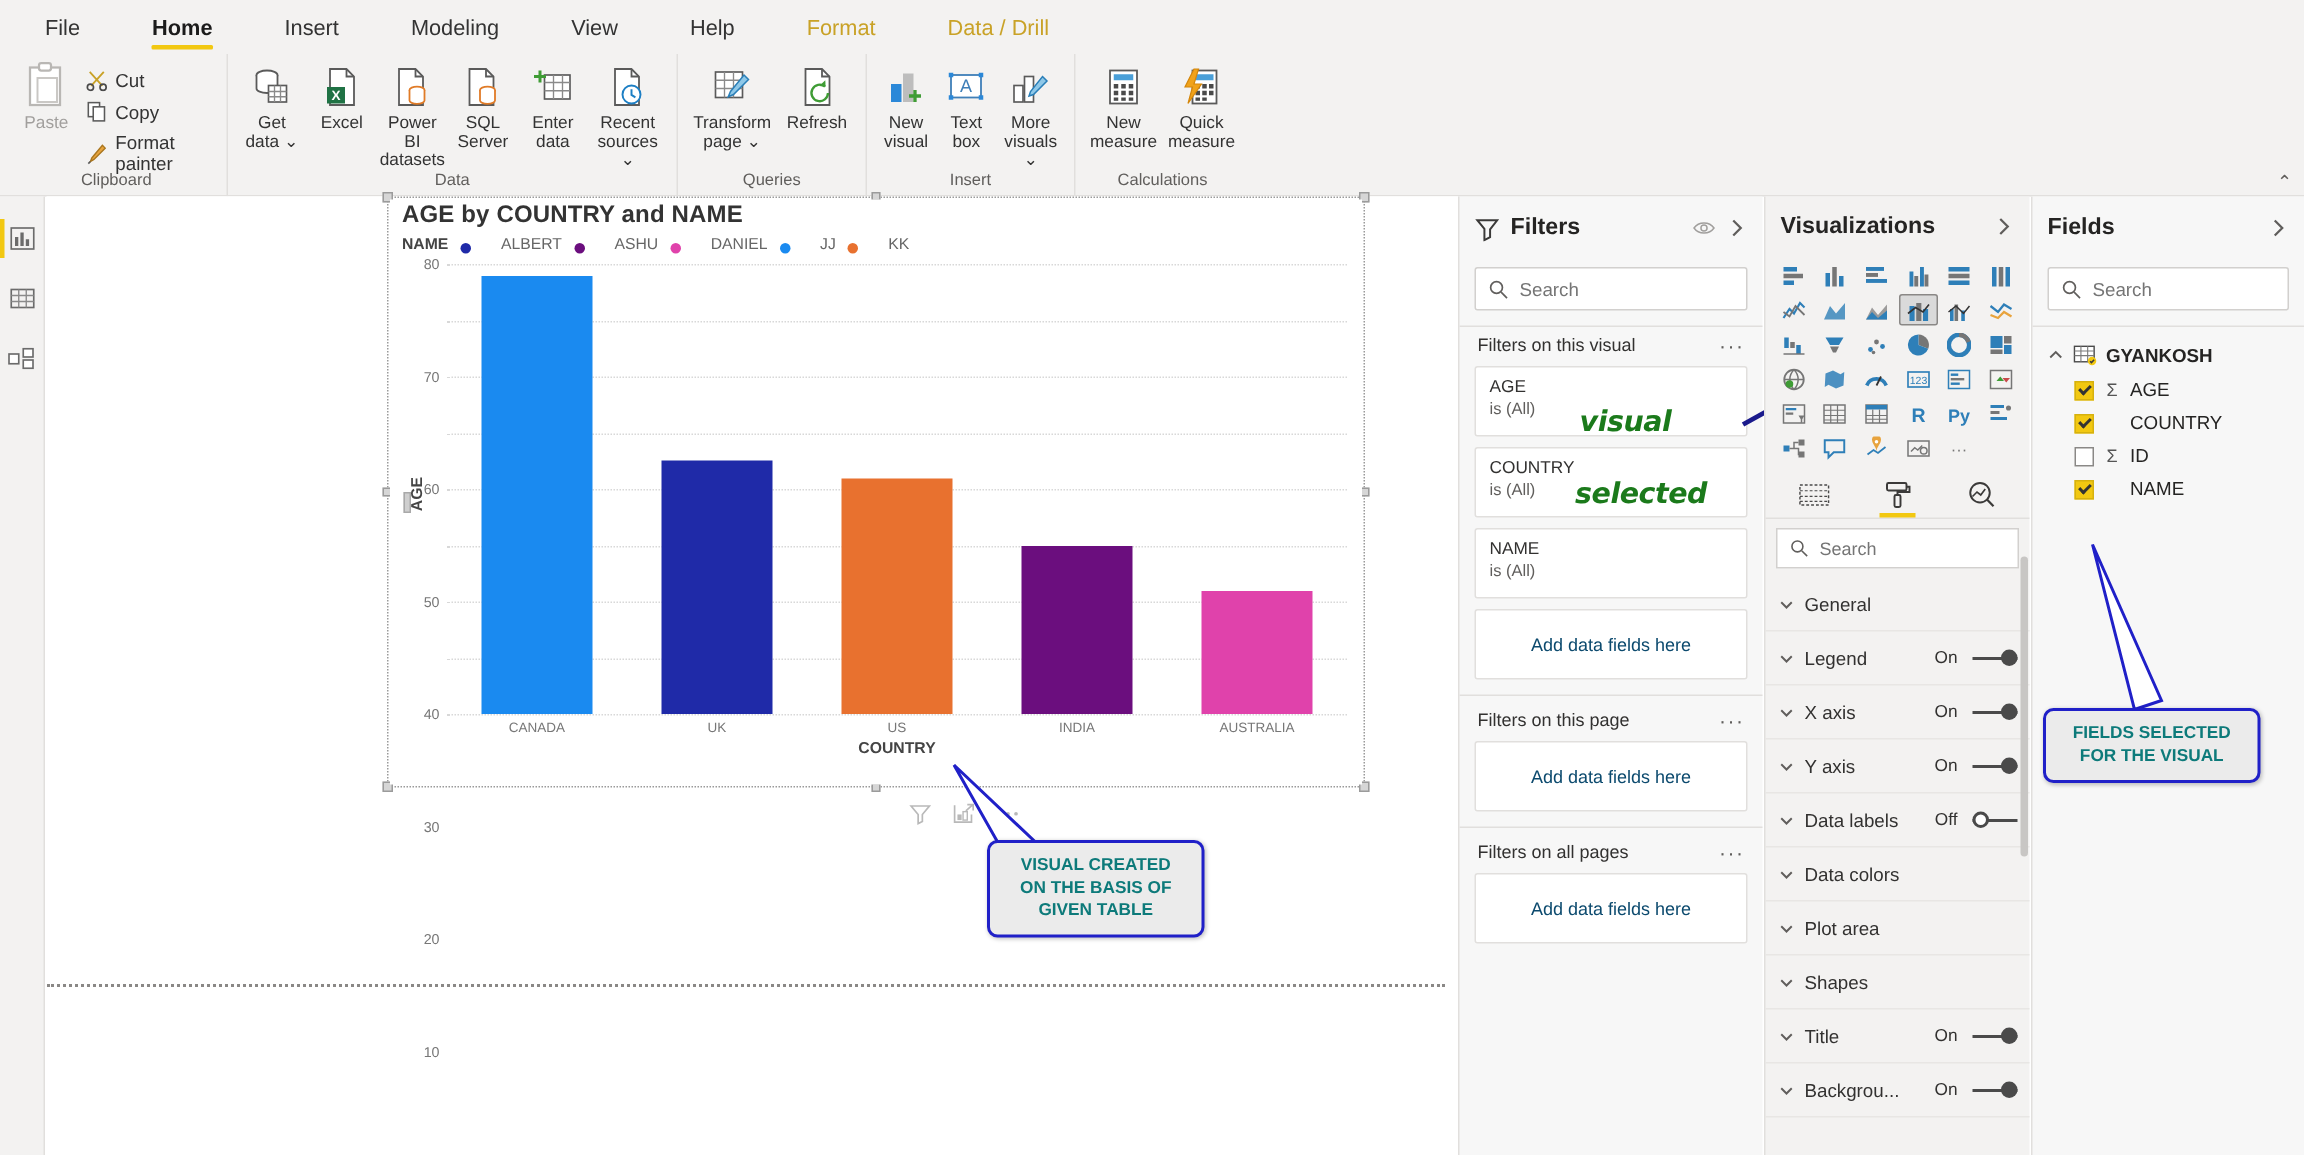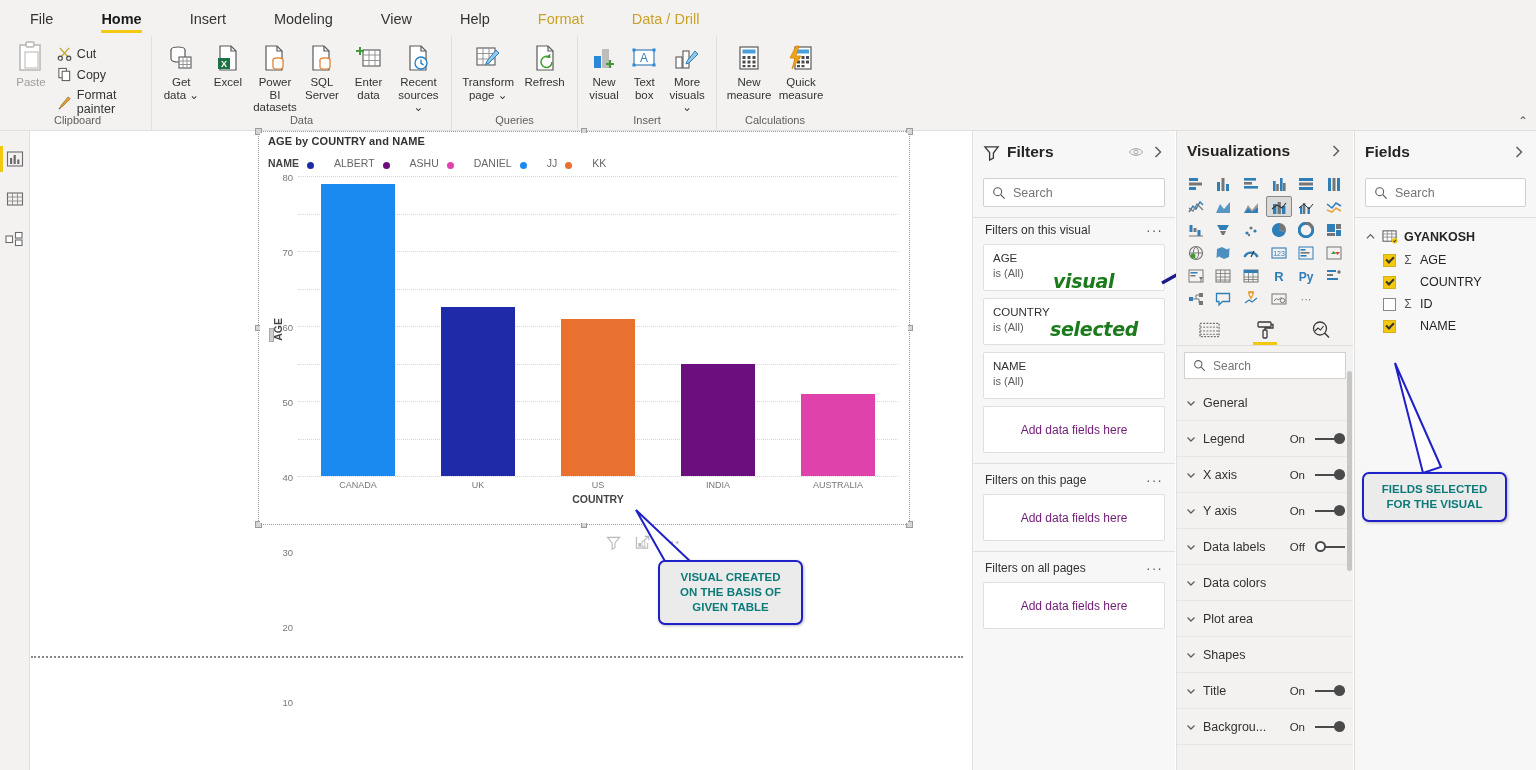--- a/index.html
+++ b/index.html
@@ -42,21 +42,21 @@
   
   .canvas { position:absolute; left:31px; top:131px; width:941px; height:639px; background:#ffffff; }
   .page-sheet { position:absolute; left:0; top:0; width:941px; height:520px; background:#fff; }
   .page-divider { position:absolute; left:0; top:525px; width:932px; border-top:2px dotted #8a8886; }
 
   .visual { position:absolute; left:229px; top:2px; width:648px; height:390px; background:#fff; }
   .visual-sel { position:absolute; left:227px; top:0px; width:652px; height:394px; border:1px dotted #9a9a9a; }
   .handle { position:absolute; width:6px; height:6px; background:#d6d6d6; border:1px solid #9b9b9b; }
   .handle.corner { width:7px; height:7px; }
 
-  .v-title { position:absolute; left:8px; top:2px; font-size:11px; color:#333; font-weight:600; letter-spacing:.1px; }
+  .v-title { position:absolute; left:8px; top:2px; font-size:16px; color:#333; font-weight:600; letter-spacing:.1px; }
   .v-legend { position:absolute; left:8px; top:24px; display:flex; align-items:center; gap:8px; font-size:10.5px; color:#666; }
   .leg-title { font-weight:bold; color:#444; font-size:10.5px; }
   .leg-item { display:flex; align-items:flex-end; gap:20px; }
   .leg-dot { width:7px; height:7px; border-radius:50%; display:inline-block; }
 
   .plot { position:absolute; left:38px; top:43px; width:600px; height:300px; }
   .gridline { position:absolute; left:0; width:600px; border-top:1px dotted #d8d8d8; }
   .ytick { position:absolute; right:calc(100% + 5px); font-size:9.5px; color:#777; transform:translateY(-50%); white-space:nowrap; }
   .bar { position:absolute; bottom:0; }
   .xtick { position:absolute; top:304px; font-size:9px; color:#777; text-align:center; transform:translateX(-50%); white-space:nowrap; }
@@ -77,21 +77,21 @@
   .pane-head-spacer { flex:1; }
   .pane-ico { cursor:pointer; color:#605e5c; display:flex; align-items:center; }
   .search-box { margin:5px 10px 10px 10px; height:29px; background:#fff; border:1px solid #d2d0ce; border-radius:2px; display:flex; align-items:center; padding:0 8px; gap:7px; }
   .search-box input { border:none; outline:none; font-size:12.5px; color:#605e5c; width:100%; background:transparent; font-family:"Liberation Sans", sans-serif; }
   .sec-hdr { display:flex; align-items:center; padding:4px 12px 6px 12px; }
   .sec-hdr .t { font-size:12px; color:#323130; flex:1; }
   .sec-hdr .dots { color:#605e5c; font-size:14px; letter-spacing:1px; cursor:pointer; }
   .filter-card { position:relative; margin:0 10px 7px 10px; min-height:47px; background:#fff; border:1px solid #e1dfdd; border-radius:2px; padding:7px 9px; cursor:pointer; }
   .fc-name { font-size:11.5px; color:#323130; }
   .fc-val { font-size:11px; color:#605e5c; margin-top:3px; }
-  .dropzone { margin:0 10px; height:47px; background:#fff; border:1px solid #e1dfdd; border-radius:2px; display:flex; align-items:center; justify-content:center; font-size:12px; color:#701a75; }
+  .dropzone { margin:0 10px; height:47px; background:#fff; border:1px solid #e1dfdd; border-radius:2px; display:flex; align-items:center; justify-content:center; font-size:12px; color:#0c4a6e; }
   .pane-sep { height:1px; background:#e1dfdd; margin:10px 0 4px 0; }
   .green-anno { position:absolute; font-family:"DejaVu Sans", sans-serif; font-weight:bold; font-style:italic; color:#1b7a1b; font-size:19px; letter-spacing:-.3px; }
 
   
   .vizpane { position:absolute; left:1176px; top:131px; width:177px; height:639px; background:#f3f2f1; border-left:1px solid #e1dfdd; }
   .viz-head { display:flex; align-items:center; height:40px; padding:0 10px; }
   .viz-grid { display:grid; grid-template-columns:repeat(6, 1fr); gap:2px; padding:2px 6px 4px 6px; }
   .viz-cell { height:21px; display:flex; align-items:center; justify-content:center; border-radius:2px; cursor:pointer; border:1px solid transparent; }
   .viz-cell.sel { background:#dadada; border:1px solid #8a8886; }
   .viz-tabs { display:flex; justify-content:center; gap:26px; padding:4px 0 2px 0; border-bottom:1px solid #e1dfdd; }

